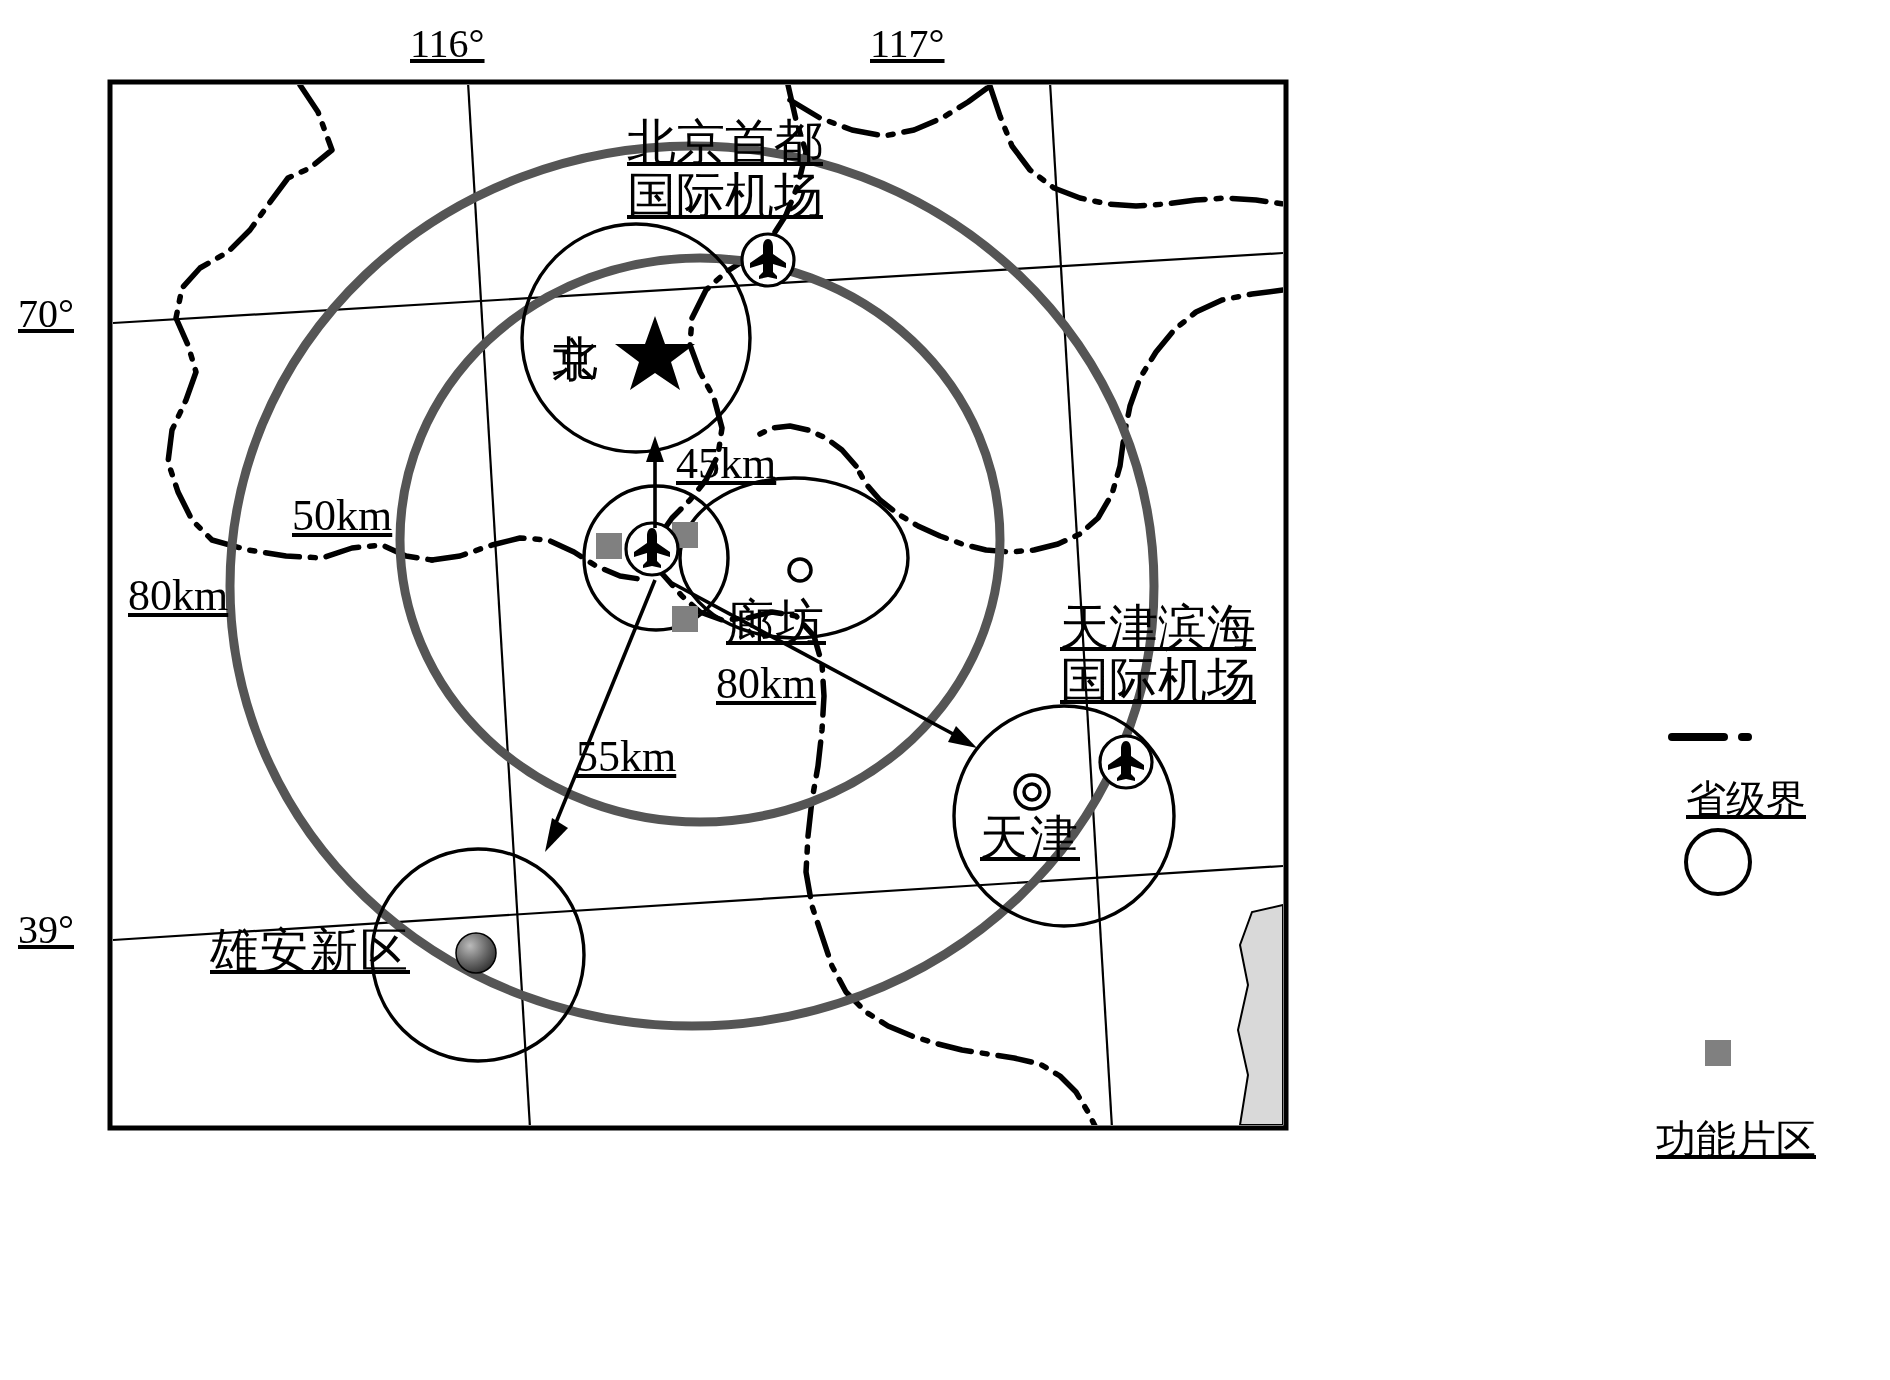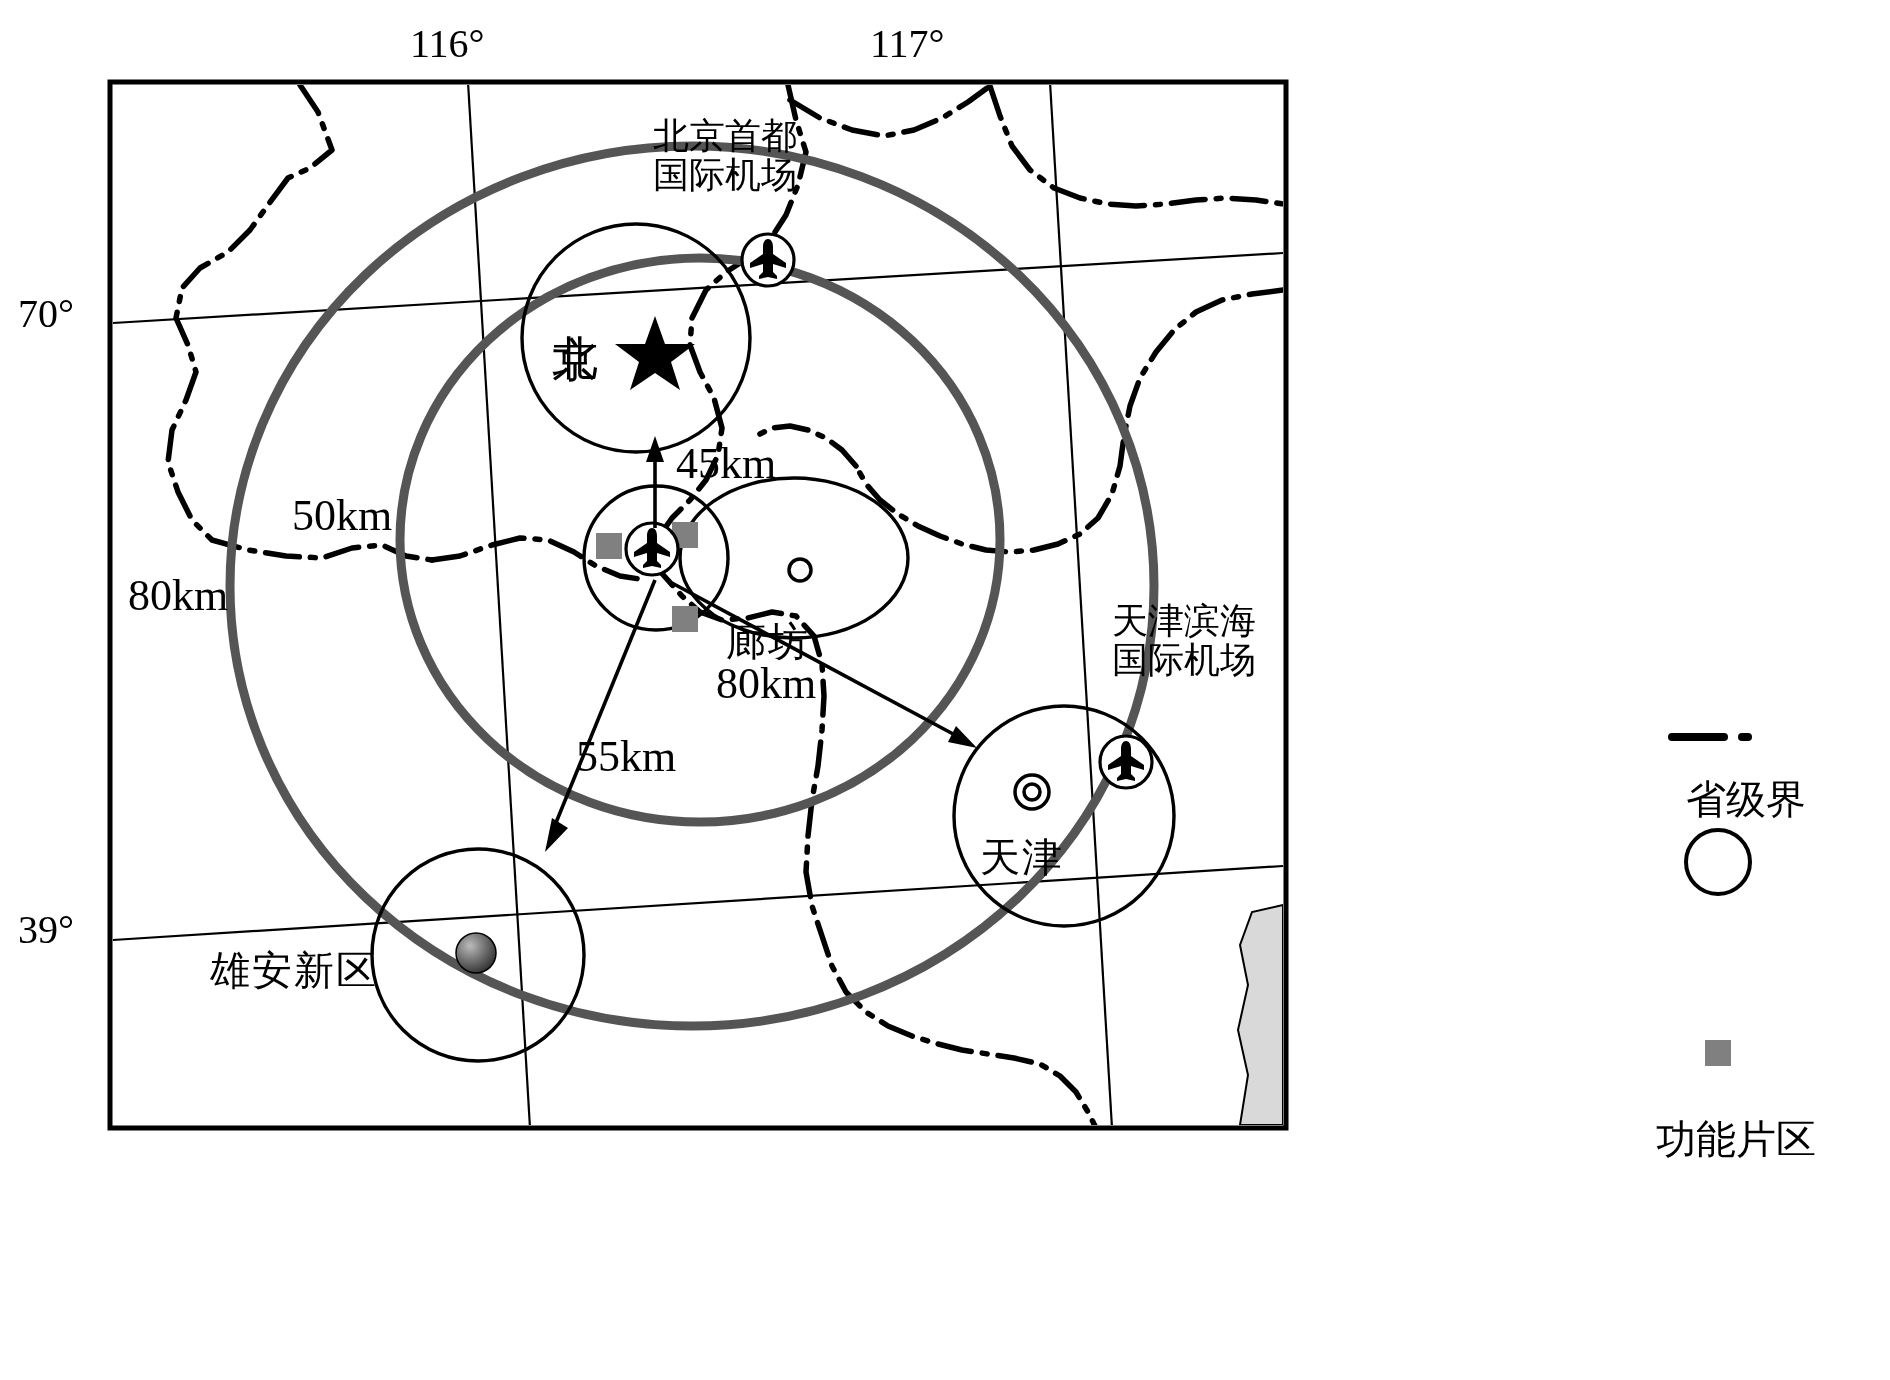--- a/index.html
+++ b/index.html
@@ -23,39 +23,39 @@
   .map-svg {
     position: absolute;
     left: 0;
     top: 0;
   }
   .lbl {
     position: absolute;
     white-space: pre;
     color: #000;
     line-height: 1.08;
+    text-decoration: underline;
   }
   .axis-lbl {
     font-size: 40px;
   }
   .place-lbl {
-    font-size: 36px;
+    font-size: 49px;
     text-align: center;
   }
   .dist-lbl {
     font-size: 44px;
   }
   .legend-lbl {
     font-size: 40px;
     text-align: right;
   }
   .big-city {
-    font-size: 40px;
+    font-size: 48px;
     letter-spacing: 2px;
-    margin-top: 24px;
   }
   .vert {
     writing-mode: vertical-rl;
     text-orientation: upright;
     font-size: 46px;
     line-height: 1;
   }
 </style>
 </head>
 <body>

